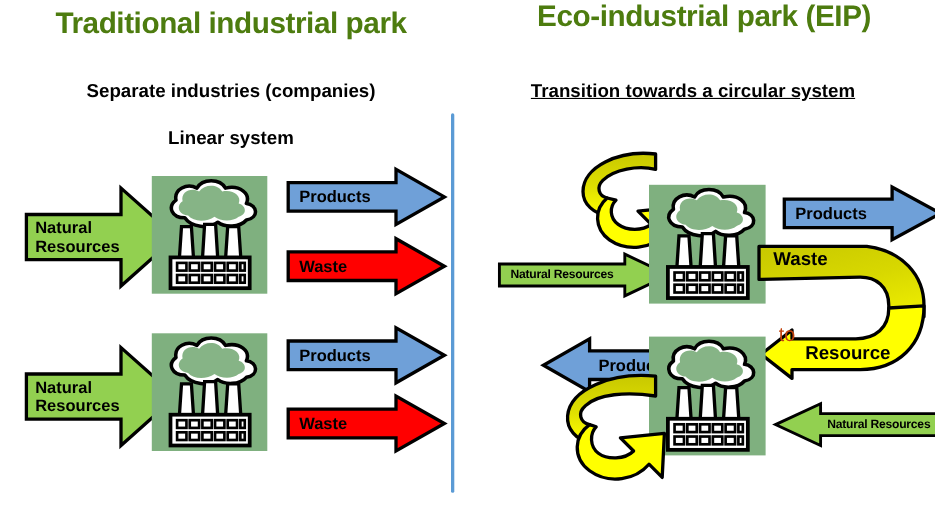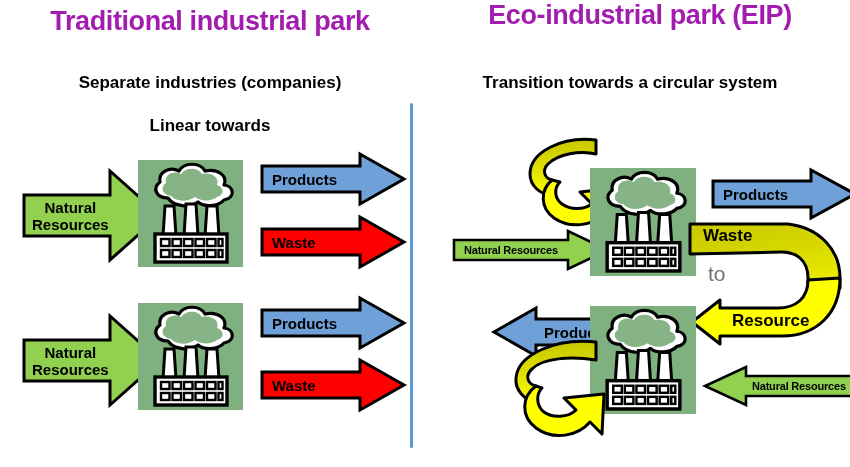--- a/index.html
+++ b/index.html
@@ -4,71 +4,71 @@
 <style>
   html,body{margin:0;padding:0;background:#ffffff;}
   body{width:850px;height:467px;position:relative;overflow:hidden;
        font-family:"Liberation Sans","DejaVu Sans",sans-serif;}
 
   .stage{position:absolute;left:0;top:0;width:850px;height:467px;}
 
   
   .title{
     position:absolute;text-align:center;font-weight:bold;
-    font-size:27px;letter-spacing:-0.4px;color:#a21caf;white-space:nowrap;
+    font-size:27px;letter-spacing:-0.4px;color:#4d7c0f;white-space:nowrap;
   }
   #title-left{left:0;top:6px;width:420px;}
   #title-right{left:430px;top:0;width:420px;}
 
   .subtitle{
     position:absolute;text-align:center;font-weight:bold;
     font-size:17px;color:#000000;line-height:22px;
   }
   #sub-left{left:10px;top:72px;width:400px;text-align:center;}
   #sub-left2{left:10px;top:115px;width:400px;}
-  #sub-right{left:455px;top:72px;width:350px;}
+  #sub-right{left:455px;top:72px;width:350px;text-decoration:underline;}
 
   
   #divider{
     position:absolute;left:410px;top:103px;width:3px;height:345px;
     background:#5b9bd5;border-radius:2px;
   }
 
   
   .factory{position:absolute;background:#7fb07f;}
   .factory svg{display:block;width:100%;height:100%;}
 
   
   .arrow{position:absolute;margin-left:14px;}
   .arrow svg{display:block;width:100%;height:100%;overflow:visible;}
   .arrow .lbl{
     position:absolute;left:0;top:0;width:100%;height:100%;
     display:flex;align-items:center;justify-content:center;
     font-weight:bold;color:#000;pointer-events:none;
   }
-  .lbl-big{font-size:15px;line-height:17px;text-align:center;}
+  .lbl-big{font-size:15px;line-height:17px;text-align:left;}
   .lbl-mid{font-size:15px;}
   .lbl-sm{font-size:11px;letter-spacing:-0.2px;}
 
   .curve{position:absolute;}
   .curve svg{display:block;width:100%;height:100%;overflow:visible;}
 
-  .floattext{position:absolute;font-size:21px;color:#737373;}
+  .floattext{position:absolute;font-size:18px;color:#c2410c;margin-top:32px;}
   .curvelabel{position:absolute;font-weight:bold;font-size:17px;color:#000;white-space:nowrap;}
 </style>
 </head>
 <body>
 
 <div class="stage">
 
   <div class="title" id="title-left">Traditional industrial park</div>
   <div class="title" id="title-right">Eco-industrial park (EIP)</div>
 
   <div class="subtitle" id="sub-left">Separate industries (companies)</div>
-  <div class="subtitle" id="sub-left2">Linear towards</div>
+  <div class="subtitle" id="sub-left2">Linear system</div>
   <div class="subtitle" id="sub-right">Transition towards a circular system</div>
 
   <div id="divider"></div>
 
   <div class="arrow" style="left:8px;top:167px;width:140px;height:97px;">
     <svg viewBox="0 0 140 97" preserveAspectRatio="none">
       <path d="M2,28 L88,28 L88,4 L138,48.5 L88,93 L88,69 L2,69 Z" fill="#92d050" stroke="#000" stroke-width="3" stroke-linejoin="miter"></path>
     </svg>
     <div class="lbl lbl-big" style="justify-content:flex-start;padding-left:10px;width:86px;">
       <span>

